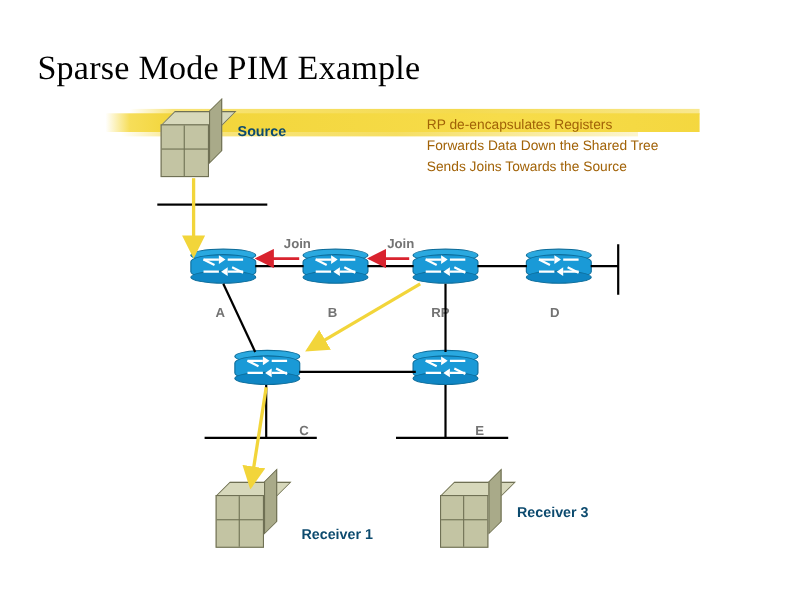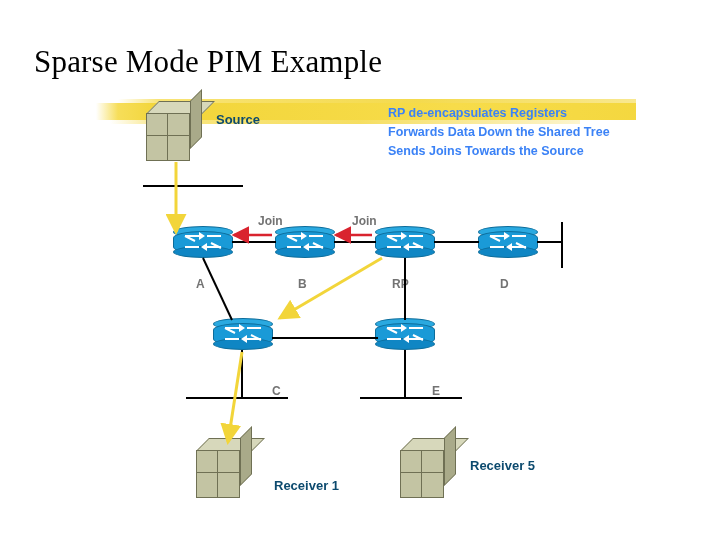--- a/index.html
+++ b/index.html
@@ -71,22 +71,22 @@
     font-family: "Liberation Sans", sans-serif;
     font-size: 13px;
     font-weight: bold;
     color: #0c4a6e;
     white-space: nowrap;
   }
   .note {
     position: absolute;
     font-family: "Liberation Sans", sans-serif;
     font-size: 12.5px;
-    font-weight: bold;
-    color: #3b82f6;
+    font-weight: normal;
+    color: #a16207;
     white-space: nowrap;
     line-height: 17px;
   }
   .small-label {
     position: absolute;
     font-family: "Liberation Sans", sans-serif;
     font-size: 12px;
     font-weight: bold;
     color: #737373;
     white-space: nowrap;
@@ -363,21 +363,21 @@
   </div>
   <div class="label" style="left:274px; top:478px;">Receiver 1</div>
 
   <div class="host" style="left:400px; top:438px;">
     <div class="top"></div>
     <div class="side"></div>
     <div class="front"></div>
     <div class="vline"></div>
     <div class="hline"></div>
   </div>
-  <div class="label" style="left:470px; top:458px;">Receiver 5</div>
+  <div class="label" style="left:470px; top:458px;">Receiver 3</div>
 
   <svg class="overlay" viewBox="0 0 720 540">
     <defs>
       <marker id="redArrow" markerWidth="7" markerHeight="7" refX="6" refY="3.5" orient="auto">
         <polygon points="0,0 7,3.5 0,7" fill="#d9232e"></polygon>
       </marker>
       <marker id="yellowArrow" markerWidth="7" markerHeight="7" refX="6" refY="3.5" orient="auto">
         <polygon points="0,0 7,3.5 0,7" fill="#f2d53a"></polygon>
       </marker>
     </defs>

